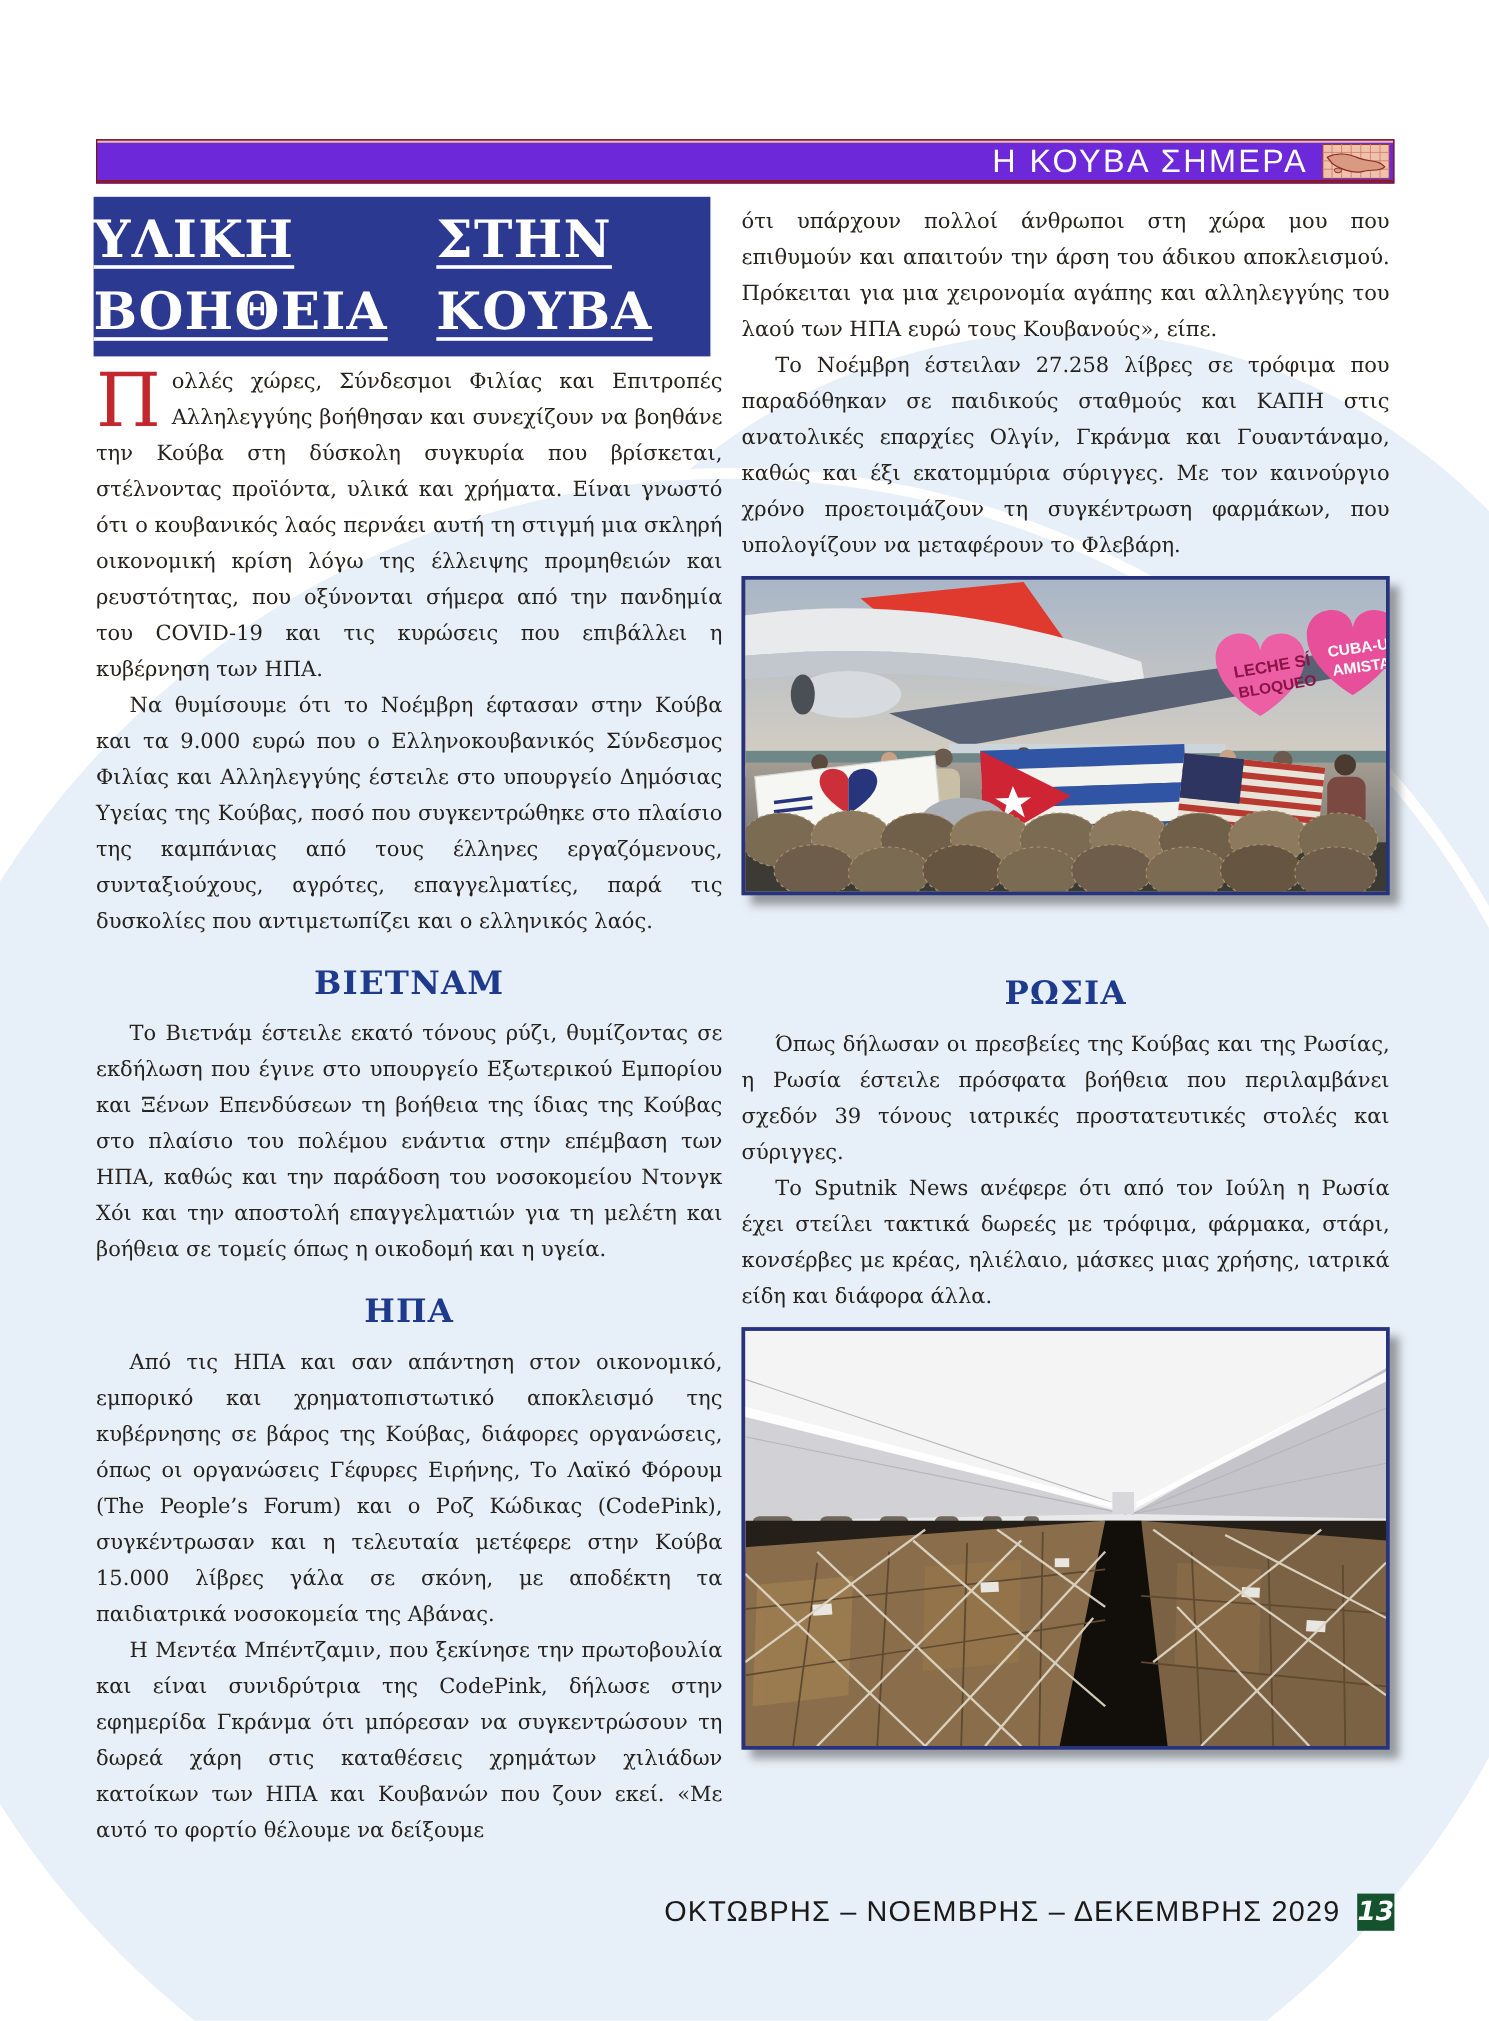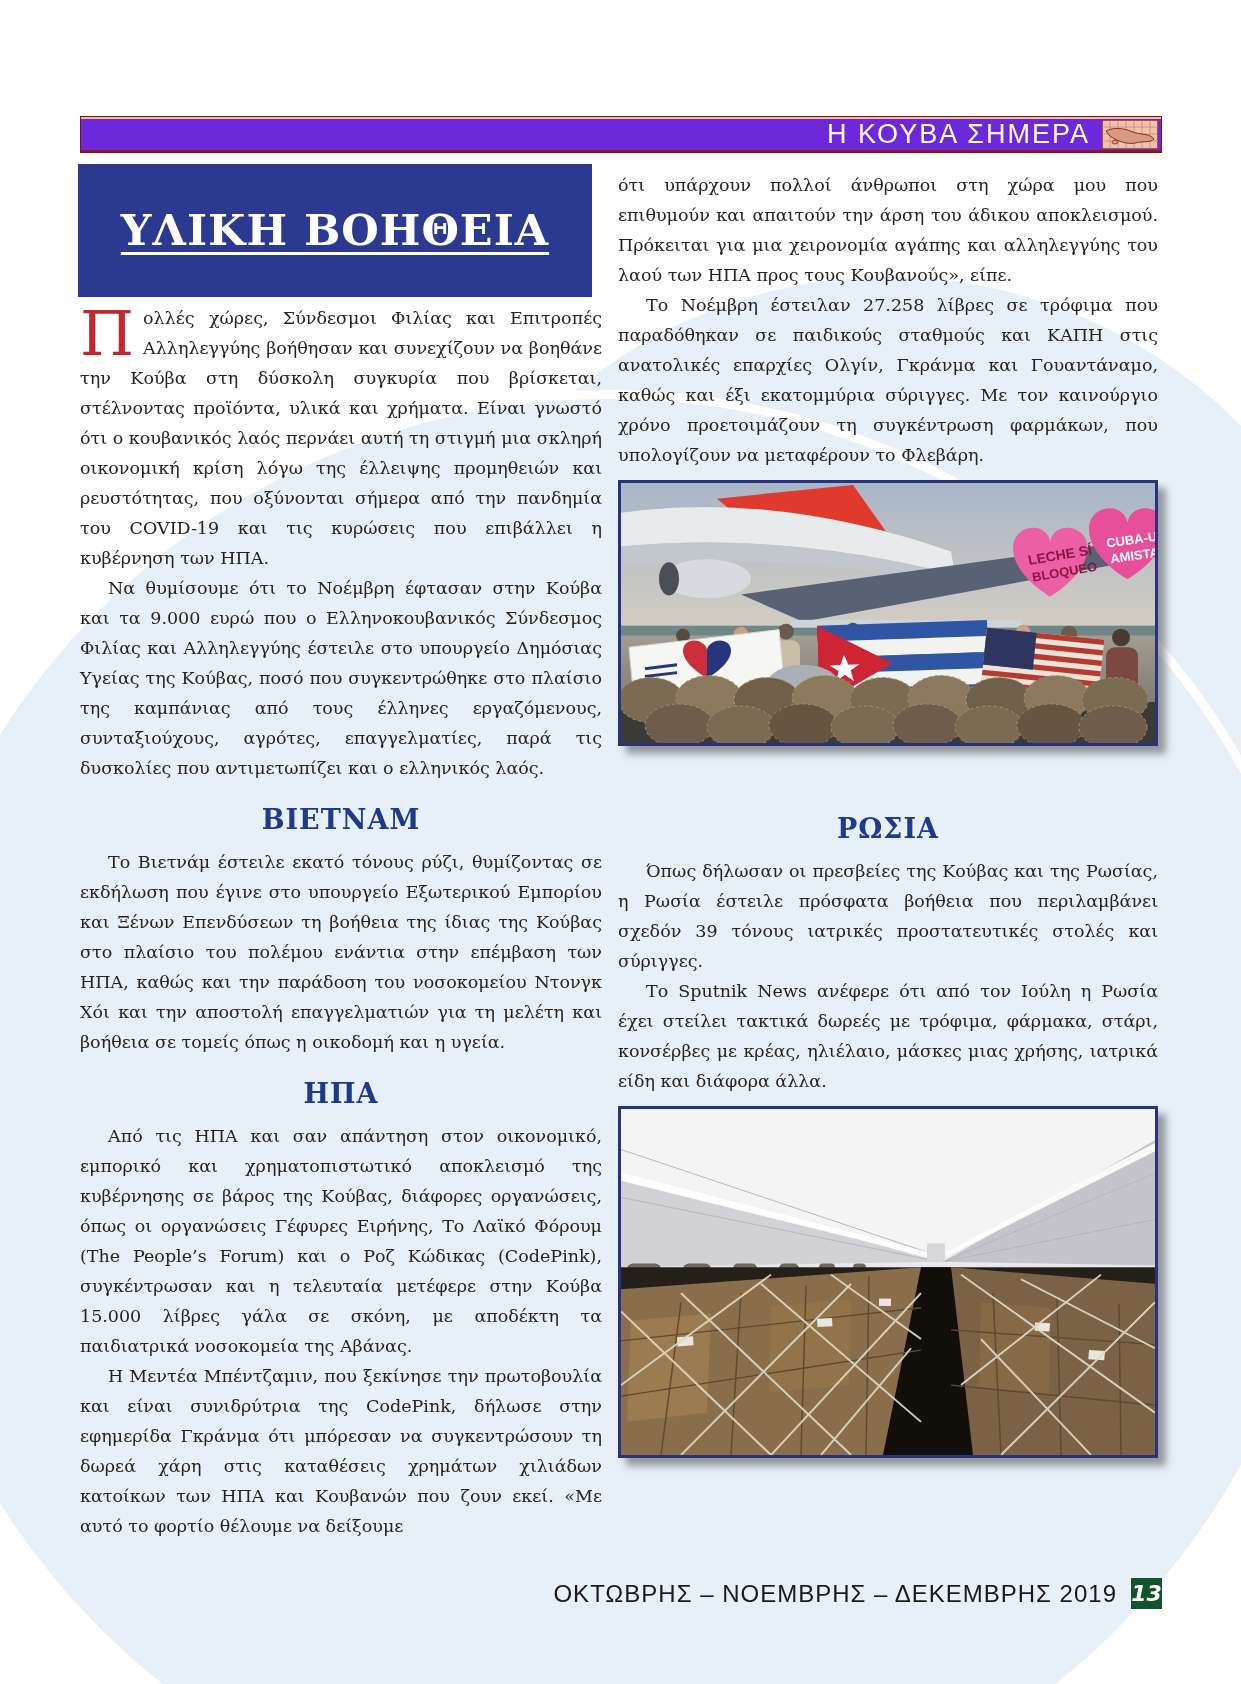--- a/index.html
+++ b/index.html
@@ -66,34 +66,35 @@
           <line x1="0" y1="14" x2="56" y2="14"></line>
         <line x1="0" y1="21" x2="56" y2="21"></line>
       </g>
       <path d="M4,11 C12,7 22,8 31,12 C39,15 47,13 52,19 C48,23 40,21 33,23 C25,25 13,20 8,16 Z" fill="#d89a83" stroke="#8a2c20" stroke-width="1"></path>
       <ellipse cx="13" cy="22" rx="3" ry="2" fill="#d89a83" stroke="#8a2c20" stroke-width="0.8"></ellipse>
     </svg>
   </div>
 
   <div class="titlebox">
     <span>ΥΛΙΚΗ ΒΟΗΘΕΙΑ</span>
+    <span>ΣΤΗΝ ΚΟΥΒΑ</span>
   </div>
 
   <div class="col colL">
     <p><span class="dropcap">Π</span><span>ολλές χώρες, Σύνδεσμοι Φιλίας και Επιτροπές Αλληλεγγύης βοήθησαν και συνεχίζουν να βοηθάνε την Κούβα στη δύσκολη συγκυρία που βρίσκεται, στέλνοντας προϊόντα, υλικά και χρήματα. Είναι γνωστό ότι ο κουβανικός λαός περνάει αυτή τη στιγμή μια σκληρή οικονομική κρίση λόγω της έλλειψης προμηθειών και ρευστότητας, που οξύνονται σήμερα από την πανδημία του COVID-19 και τις κυρώσεις που επιβάλλει η κυβέρνηση των ΗΠΑ.</span></p>
     <p class="ind">Να θυμίσουμε ότι το Νοέμβρη έφτασαν στην Κούβα και τα 9.000 ευρώ που ο Ελληνοκουβανικός Σύνδεσμος Φιλίας και Αλληλεγγύης έστειλε στο υπουργείο Δημόσιας Υγείας της Κούβας, ποσό που συγκεντρώθηκε στο πλαίσιο της καμπάνιας από τους έλληνες εργαζόμενους, συνταξιούχους, αγρότες, επαγγελματίες, παρά τις δυσκολίες που αντιμετωπίζει και ο ελληνικός λαός.</p>
     <div class="shead">ΒΙΕΤΝΑΜ</div>
     <p class="ind">Το Βιετνάμ έστειλε εκατό τόνους ρύζι, θυμίζοντας σε εκδήλωση που έγινε στο υπουργείο Εξωτερικού Εμπορίου και Ξένων Επενδύσεων τη βοήθεια της ίδιας της Κούβας στο πλαίσιο του πολέμου ενάντια στην επέμβαση των ΗΠΑ, καθώς και την παράδοση του νοσοκομείου Ντονγκ Χόι και την αποστολή επαγγελματιών για τη μελέτη και βοήθεια σε τομείς όπως η οικοδομή και η υγεία.</p>
     <div class="shead">ΗΠΑ</div>
     <p class="ind">Από τις ΗΠΑ και σαν απάντηση στον οικονομικό, εμπορικό και χρηματοπιστωτικό αποκλεισμό της κυβέρνησης σε βάρος της Κούβας, διάφορες οργανώσεις, όπως οι οργανώσεις Γέφυρες Ειρήνης, Το Λαϊκό Φόρουμ (The People’s Forum) και ο Ροζ Κώδικας (CodePink), συγκέντρωσαν και η τελευταία μετέφερε στην Κούβα 15.000 λίβρες γάλα σε σκόνη, με αποδέκτη τα παιδιατρικά νοσοκομεία της Αβάνας.</p>
     <p class="ind">Η Μεντέα Μπέντζαμιν, που ξεκίνησε την πρωτοβουλία και είναι συνιδρύτρια της CodePink, δήλωσε στην εφημερίδα Γκράνμα ότι μπόρεσαν να συγκεντρώσουν τη δωρεά χάρη στις καταθέσεις χρημάτων χιλιάδων κατοίκων των ΗΠΑ και Κουβανών που ζουν εκεί. «Με αυτό το φορτίο θέλουμε να δείξουμε</p>
   </div>
 
   <div class="col colR">
-    <p>ότι υπάρχουν πολλοί άνθρωποι στη χώρα μου που επιθυμούν και απαιτούν την άρση του άδικου αποκλεισμού. Πρόκειται για μια χειρονομία αγάπης και αλληλεγγύης του λαού των ΗΠΑ προς τους Κουβανούς», είπε.</p>
+    <p>ότι υπάρχουν πολλοί άνθρωποι στη χώρα μου που επιθυμούν και απαιτούν την άρση του άδικου αποκλεισμού. Πρόκειται για μια χειρονομία αγάπης και αλληλεγγύης του λαού των ΗΠΑ ευρώ τους Κουβανούς», είπε.</p>
     <p class="ind">Το Νοέμβρη έστειλαν 27.258 λίβρες σε τρόφιμα που παραδόθηκαν σε παιδικούς σταθμούς και ΚΑΠΗ στις ανατολικές επαρχίες Ολγίν, Γκράνμα και Γουαντάναμο, καθώς και έξι εκατομμύρια σύριγγες. Με τον καινούργιο χρόνο προετοιμάζουν τη συγκέντρωση φαρμάκων, που υπολογίζουν να μεταφέρουν το Φλεβάρη.</p>
 
     <div class="photo photo1">
       <svg viewBox="0 0 534 266" preserveAspectRatio="none">
         <defs>
           <linearGradient id="sky" x1="0" y1="0" x2="0" y2="1">
             <stop offset="0" stop-color="#a9b6c7"></stop>
               <stop offset="1" stop-color="#d8d0c2"></stop>
           </linearGradient>
           <linearGradient id="tarmac" x1="0" y1="0" x2="0" y2="1">
@@ -285,17 +286,17 @@
             <path d="M400,185 L534,260"></path>
           <path d="M360,250 L470,376"></path>
             <path d="M534,210 L380,376"></path>
           <path d="M480,180 L340,300"></path>
         </g>
       </svg>
     </div>
   </div>
 
   <div class="footer">
-    <span class="issue">ΟΚΤΩΒΡΗΣ – ΝΟΕΜΒΡΗΣ – ΔΕΚΕΜΒΡΗΣ 2019</span>
+    <span class="issue">ΟΚΤΩΒΡΗΣ – ΝΟΕΜΒΡΗΣ – ΔΕΚΕΜΒΡΗΣ 2029</span>
     <span class="badge">13</span>
   </div>
 
 </div>
 
 </body></html>

